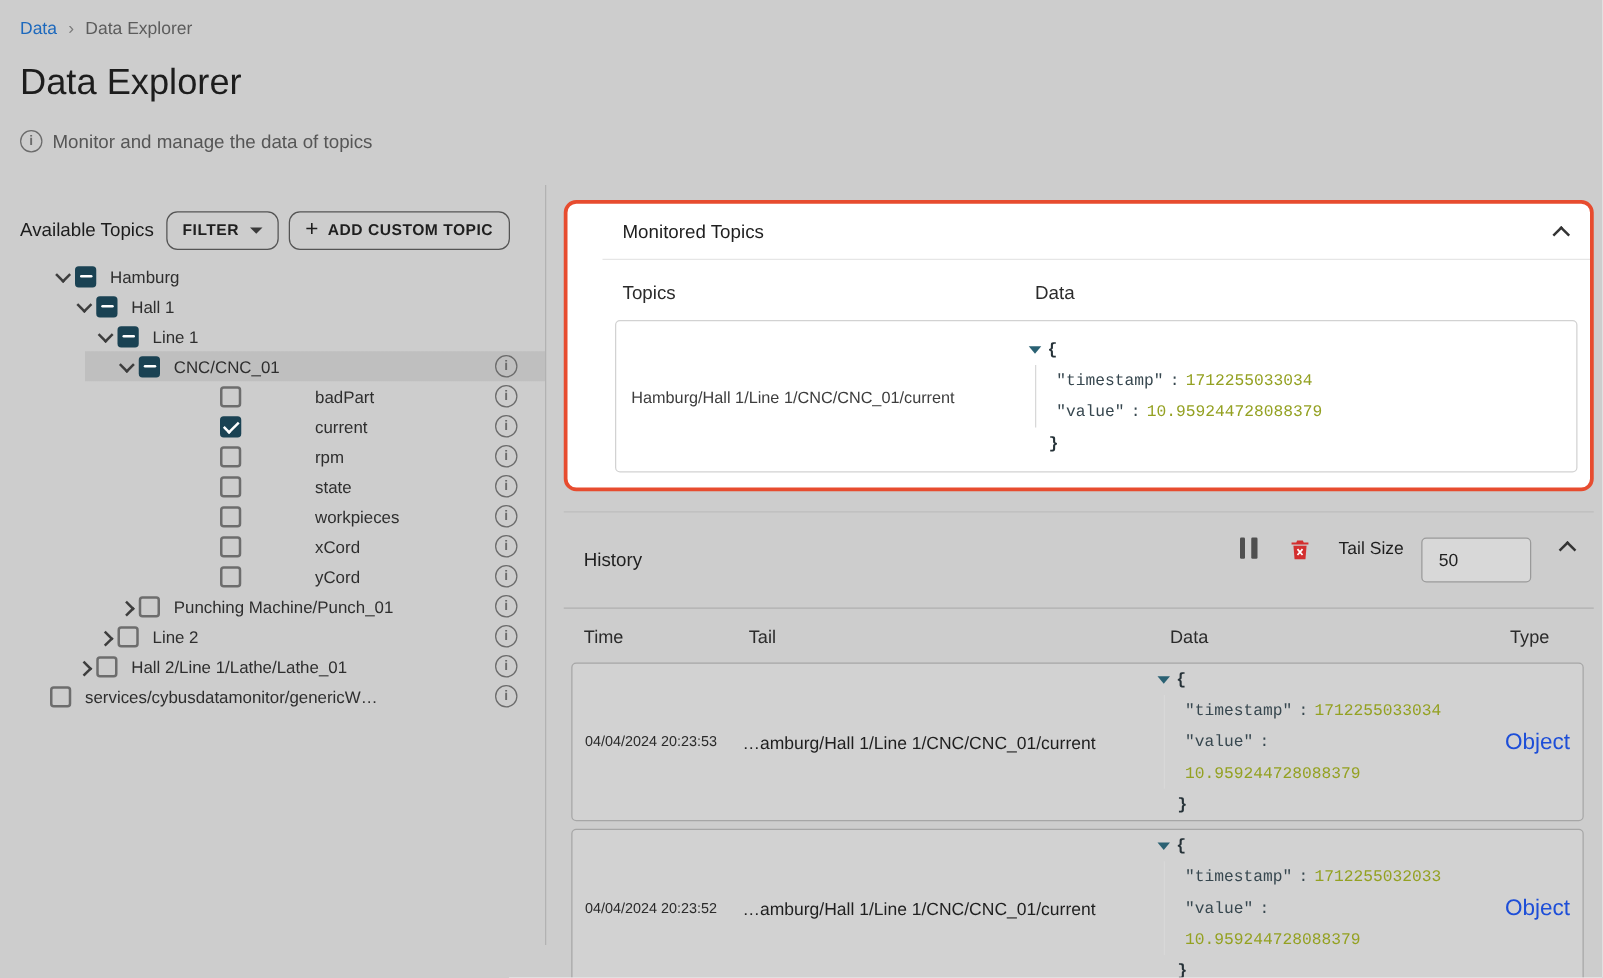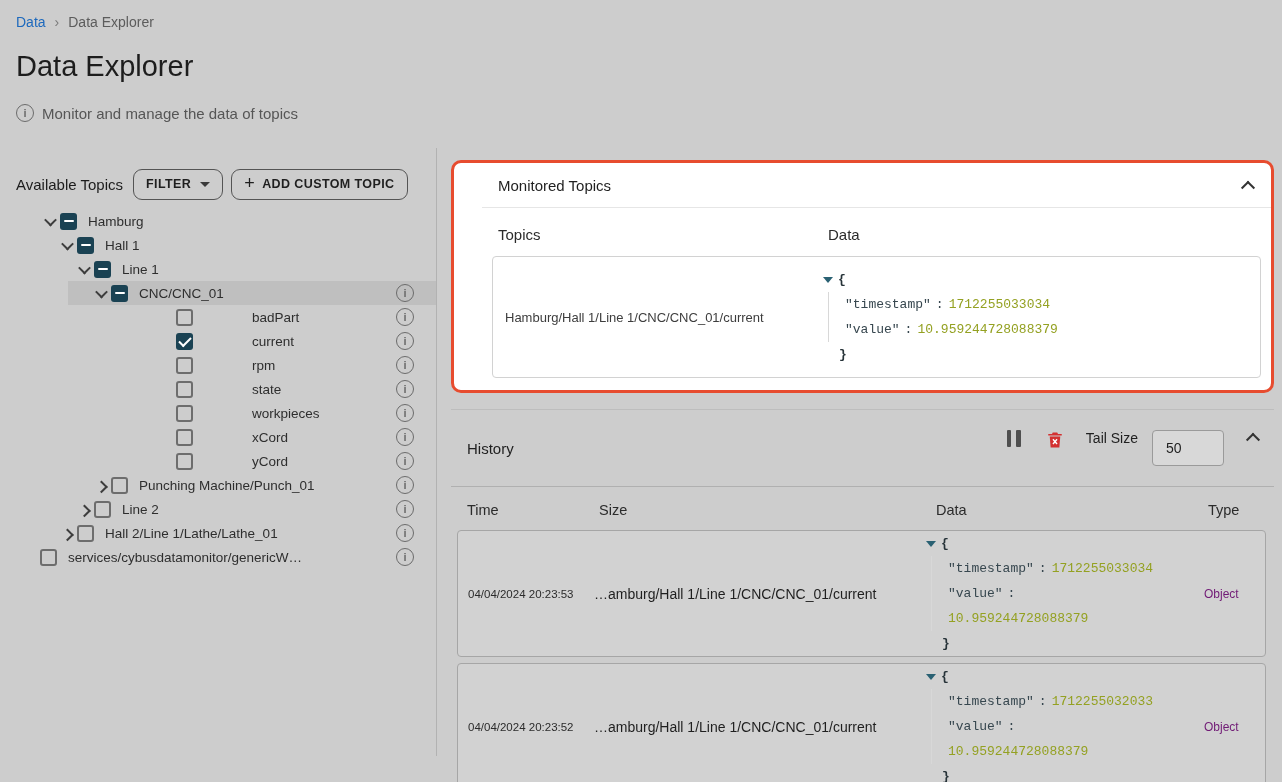--- a/index.html
+++ b/index.html
@@ -80,34 +80,34 @@
 
   
   .history { margin-top:16px; border-top:1px solid #bdbdbd; }
   .hist-header { display:flex; align-items:center; height:77px; padding:0 8px 0 16px; border-bottom:1px solid #b0b0b0; }
   .hist-title { font-size:15px; color:#1f1f1f; }
   .hist-tools { margin-left:auto; display:flex; align-items:flex-start; }
   .pause-icon { width:15px; height:17px; display:flex; gap:5px; cursor:pointer; }
   .pause-icon i { display:block; width:4.5px; height:17px; background:#4f4f4f; border-radius:1px; }
   .trash-btn { margin-left:24px; cursor:pointer; display:flex; }
   .tail-label { margin-left:22px; font-size:14px; color:#1f1f1f; }
-  .tail-input { margin-left:14px; width:72px; height:36px; border:1px solid #9a9a9a; border-radius:4px;
+  .tail-input { margin-left:14px; width:88px; height:36px; border:1px solid #9a9a9a; border-radius:4px;
     background:rgba(255,255,255,0.22); padding:0 0 0 13px; font-size:14px; color:#1f1f1f;
     font-family:"Liberation Sans",sans-serif; outline:none; }
   .hist-collapse { margin-left:22px; margin-right:6px; }
 
   .hist-cols { display:flex; padding:15px 16px 12px; font-size:14.5px; color:#2b2b2b; }
   .hc-time { width:132px; } .hc-topic { width:337px; } .hc-data { width:272px; } .hc-type { flex:1; }
 
   .hist-row { display:flex; align-items:center; margin:0 8px 6px 6px; border:1px solid #a6a6a6; border-radius:4px;
     padding:0 10px; min-height:126px; background:rgba(255,255,255,0.10); }
   .hr-time { width:126px; min-width:126px; font-size:11.5px; color:#2b2b2b; }
   .hr-topic { width:332px; min-width:332px; font-size:14px; color:#1f1f1f; }
   .hr-data { width:272px; min-width:272px; }
-  .hr-type { flex:1; padding-left:6px; font-size:12px; color:#701a75; }
+  .hr-type { flex:1; padding-left:6px; font-size:18px; color:#1d4ed8; }
 </style>
 </head>
 <body>
 
 <div class="screen">
 
   <div class="breadcrumb">
     <span class="bc-link">Data</span>
     <span class="bc-sep">›</span>
     <span class="bc-cur">Data Explorer</span>
@@ -289,21 +289,21 @@
               </svg>
             </span>
             <span class="tail-label">Tail Size</span>
             <input class="tail-input" type="text" value="50" style="">
             <span class="chev-up hist-collapse"></span>
           </span>
         </div>
 
         <div class="hist-cols">
           <span class="hc-time">Time</span>
-          <span class="hc-topic">Size</span>
+          <span class="hc-topic">Tail</span>
           <span class="hc-data">Data</span>
           <span class="hc-type">Type</span>
         </div>
 
         <div class="hist-row">
           <div class="hr-time">04/04/2024 20:23:53</div>
           <div class="hr-topic">…amburg/Hall 1/Line 1/CNC/CNC_01/current</div>
           <div class="hr-data json">
             <div class="jline open">
               <span class="tri"></span>

